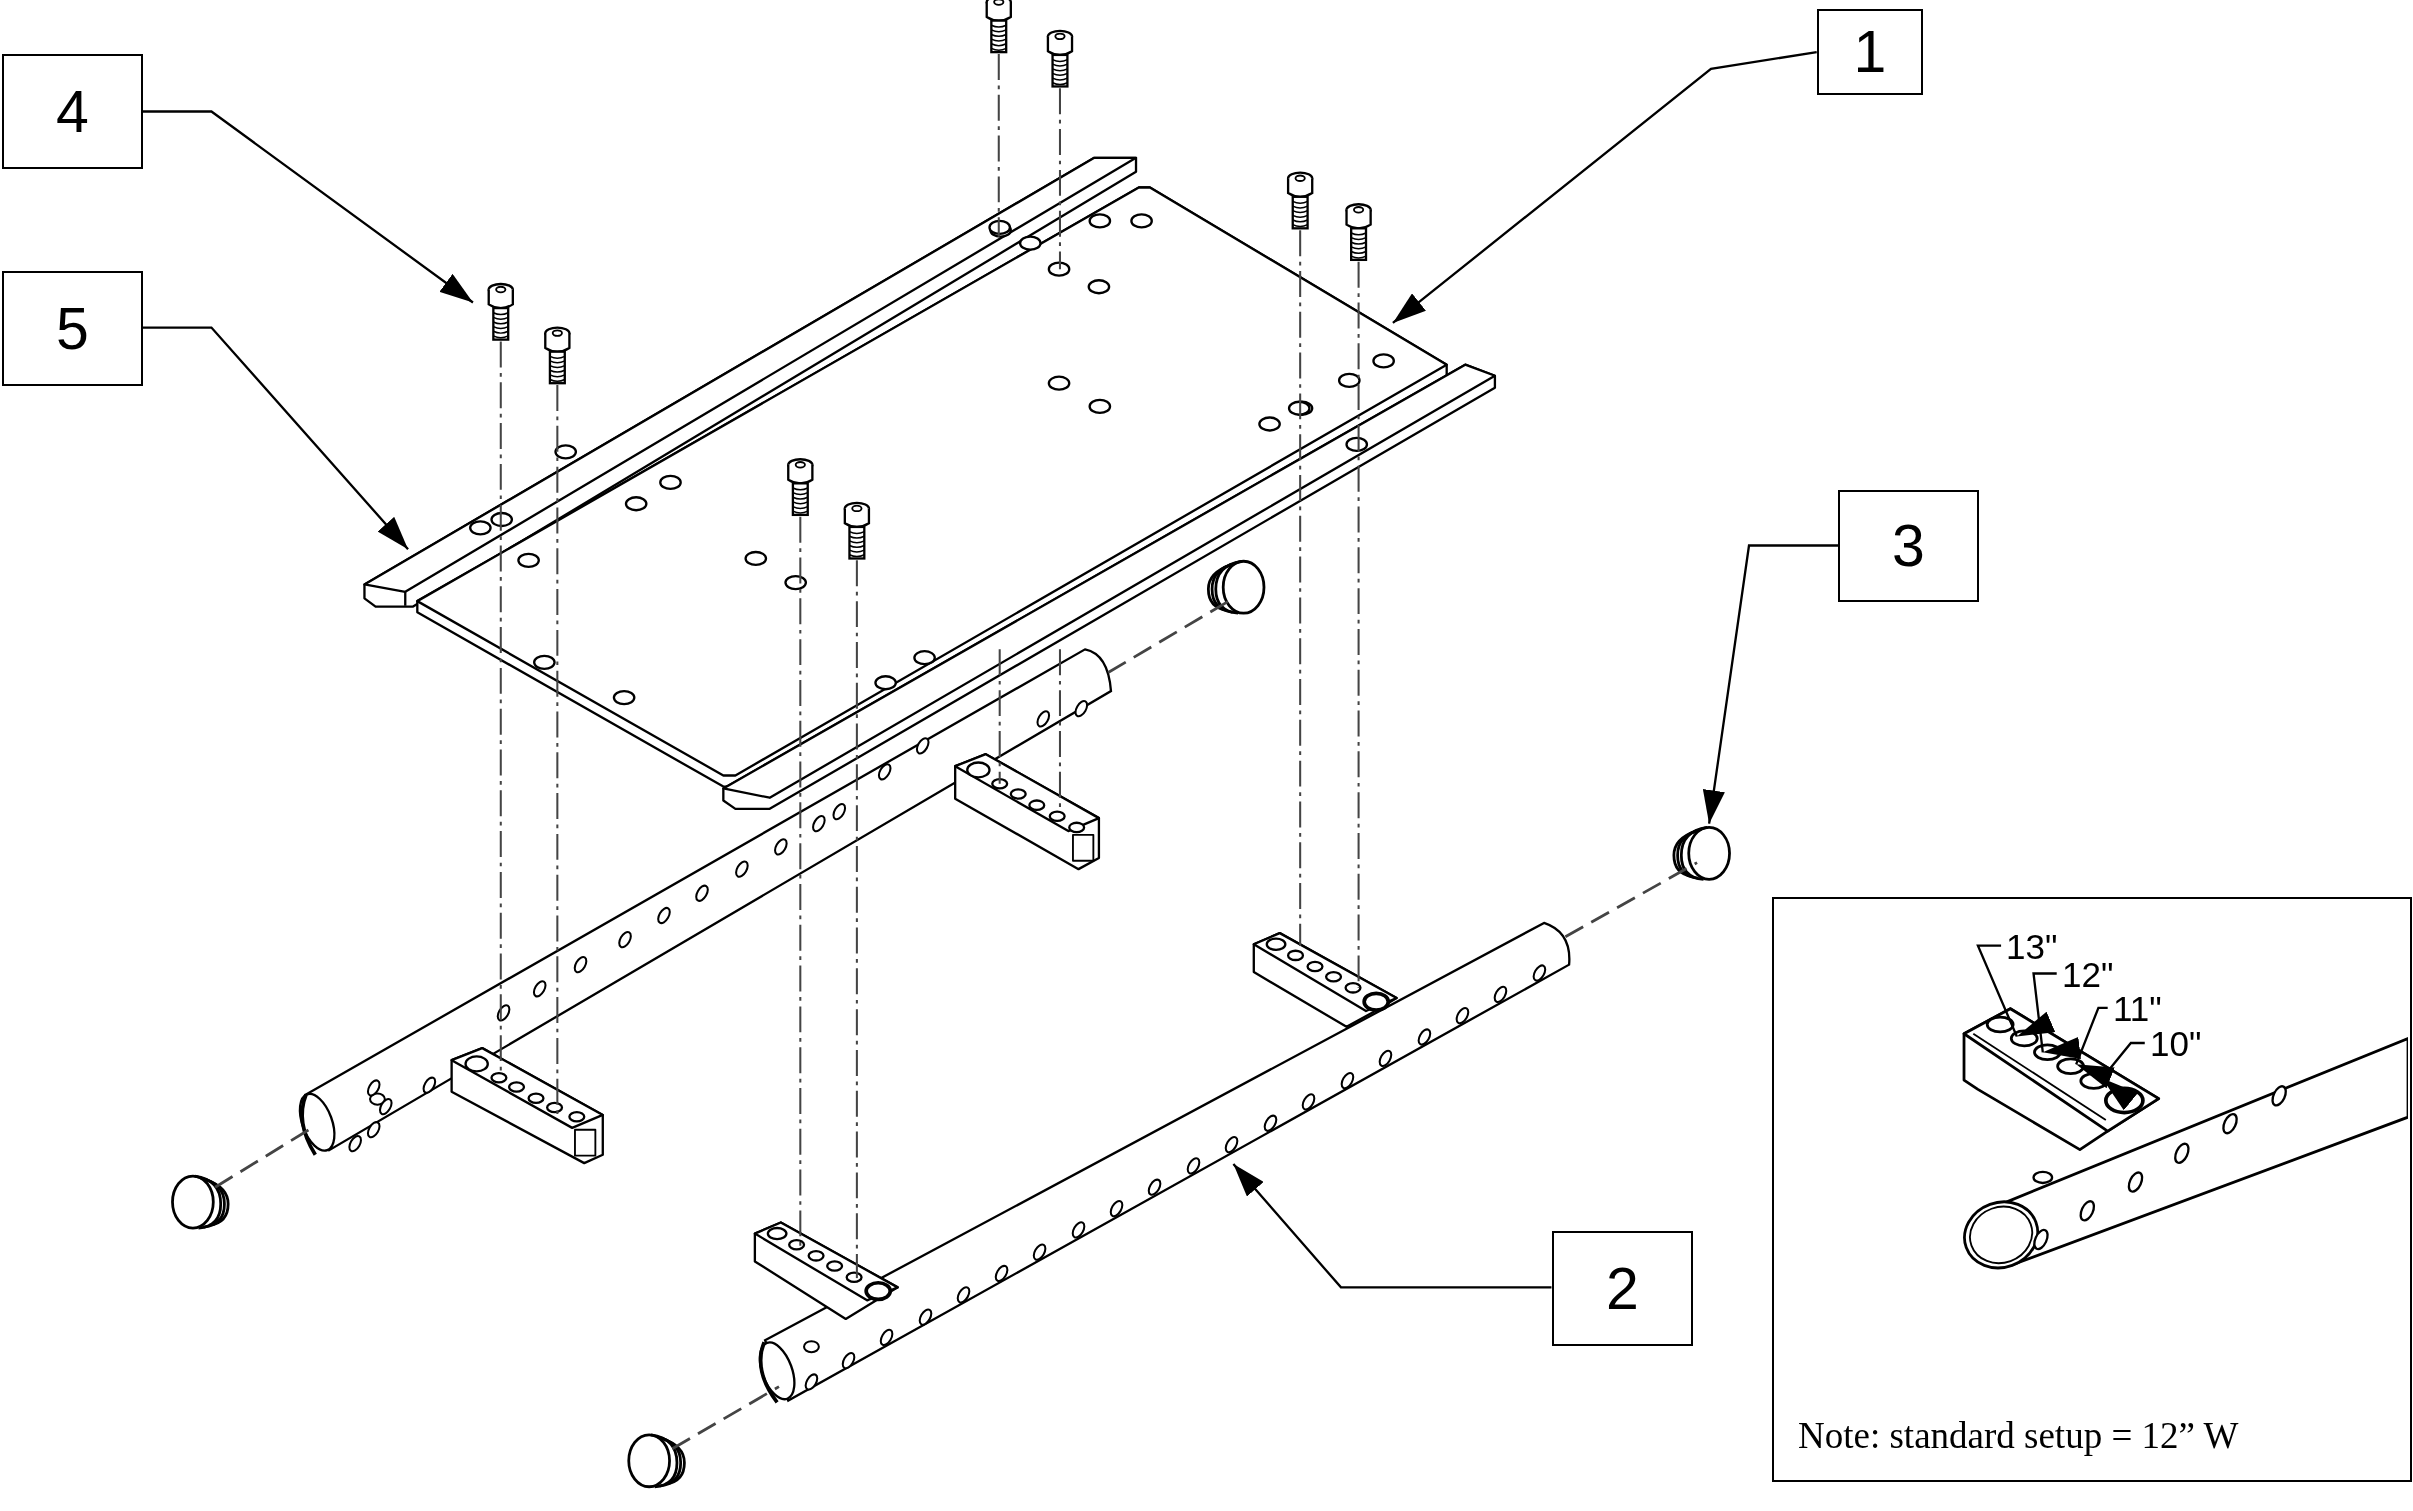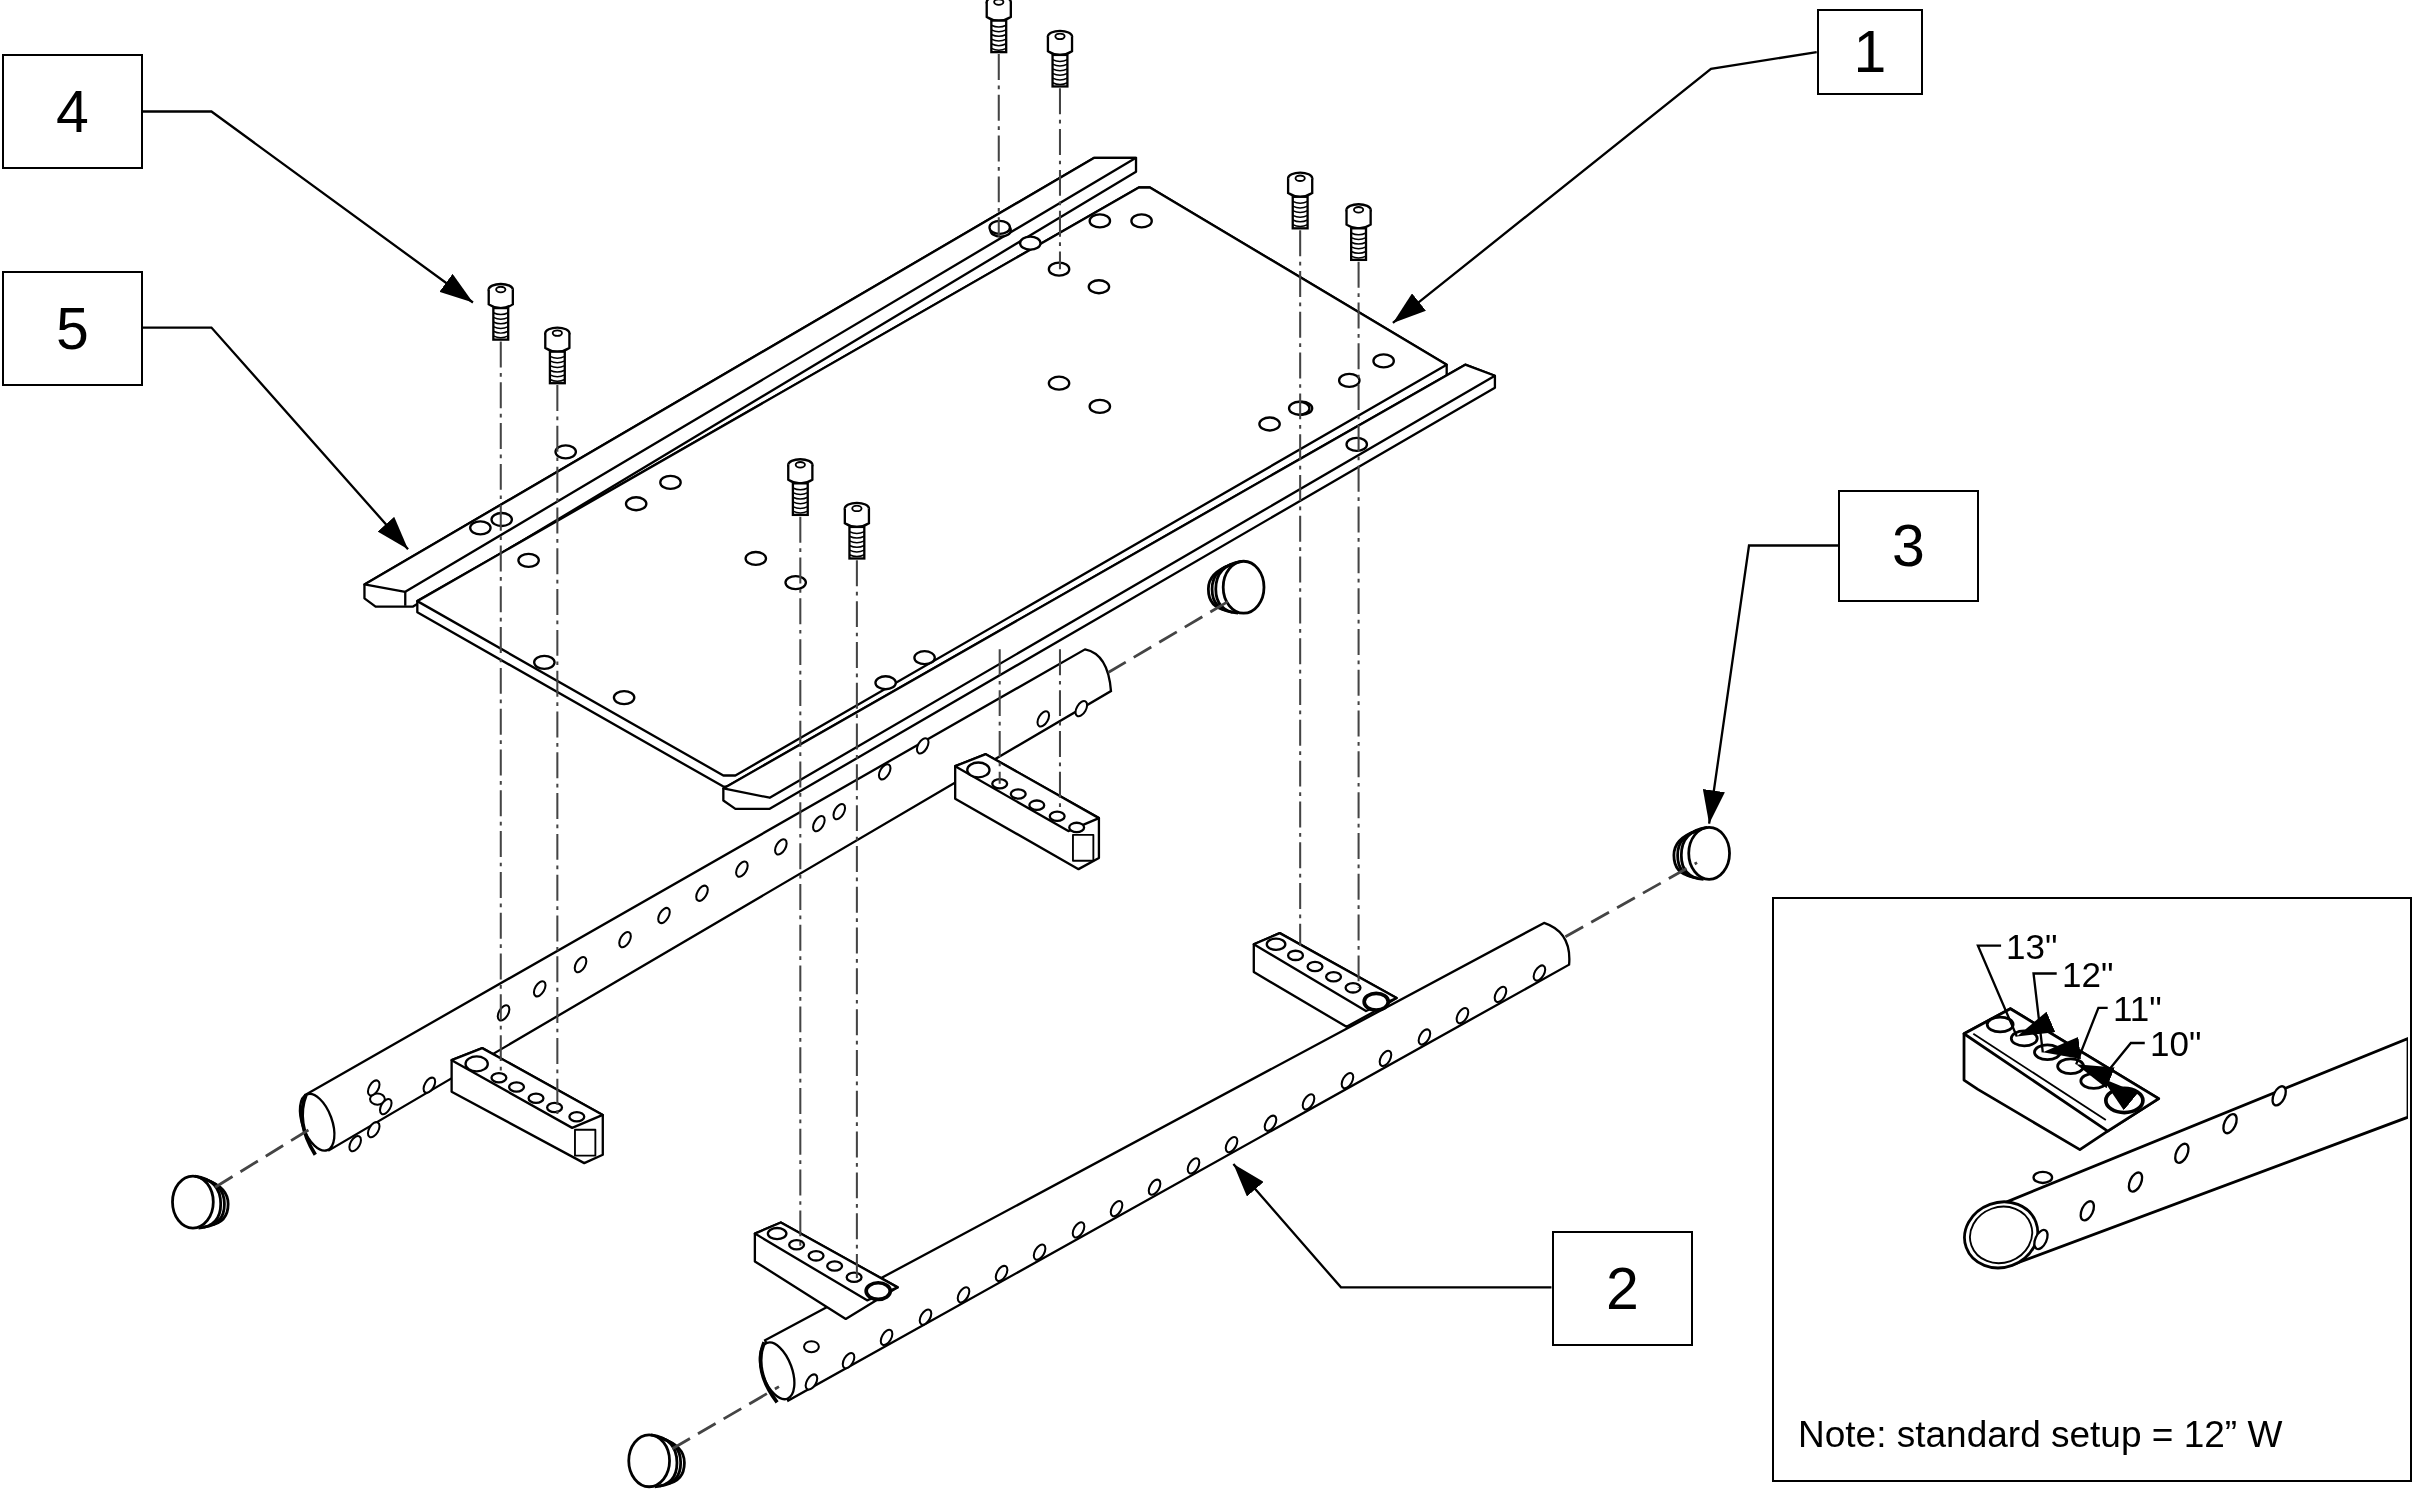--- a/index.html
+++ b/index.html
@@ -6,21 +6,21 @@
   body { width: 2413px; height: 1512px; position: relative; overflow: hidden;
          font-family: "Liberation Sans", sans-serif; }
   #stage { position: absolute; left: 0; top: 0; }
   .callout-box { position: absolute; border: 2.8px solid #000; background: #fff; box-sizing: border-box;
                  display: flex; align-items: center; justify-content: center;
                  font-size: 59px; color: #000; font-family: "Liberation Sans", sans-serif; }
   .inset { position: absolute; left: 1772px; top: 897px; width: 640px; height: 585px;
            border: 2.8px solid #000; box-sizing: border-box; background: #fff; }
   .inset-label { position: absolute; font-size: 35px; color: #000; font-family: "Liberation Sans", sans-serif; }
   .inset-note { position: absolute; left: 24px; top: 515px; font-size: 37px; color: #000; white-space: nowrap;
-                font-family: Liberation Sans, sans-serif; text-align: right; }
+                font-family: Liberation Serif, serif; text-align: right; }
 </style>
 </head>
 <body>
 
 <svg id="stage" width="2413" height="1512" viewBox="0 0 2602 1630" xmlns="http://www.w3.org/2000/svg">
   <defs>
     <marker id="arrow" viewBox="0 0 20 14" refX="20" refY="7" markerWidth="20" markerHeight="14" markerUnits="userSpaceOnUse" orient="auto">
       <path d="M0,0 L20,7 L0,14 Z" fill="#000"></path>
     </marker>
     <marker id="arrowBig" viewBox="0 0 36 24" refX="36" refY="12" markerWidth="36" markerHeight="24" markerUnits="userSpaceOnUse" orient="auto">

